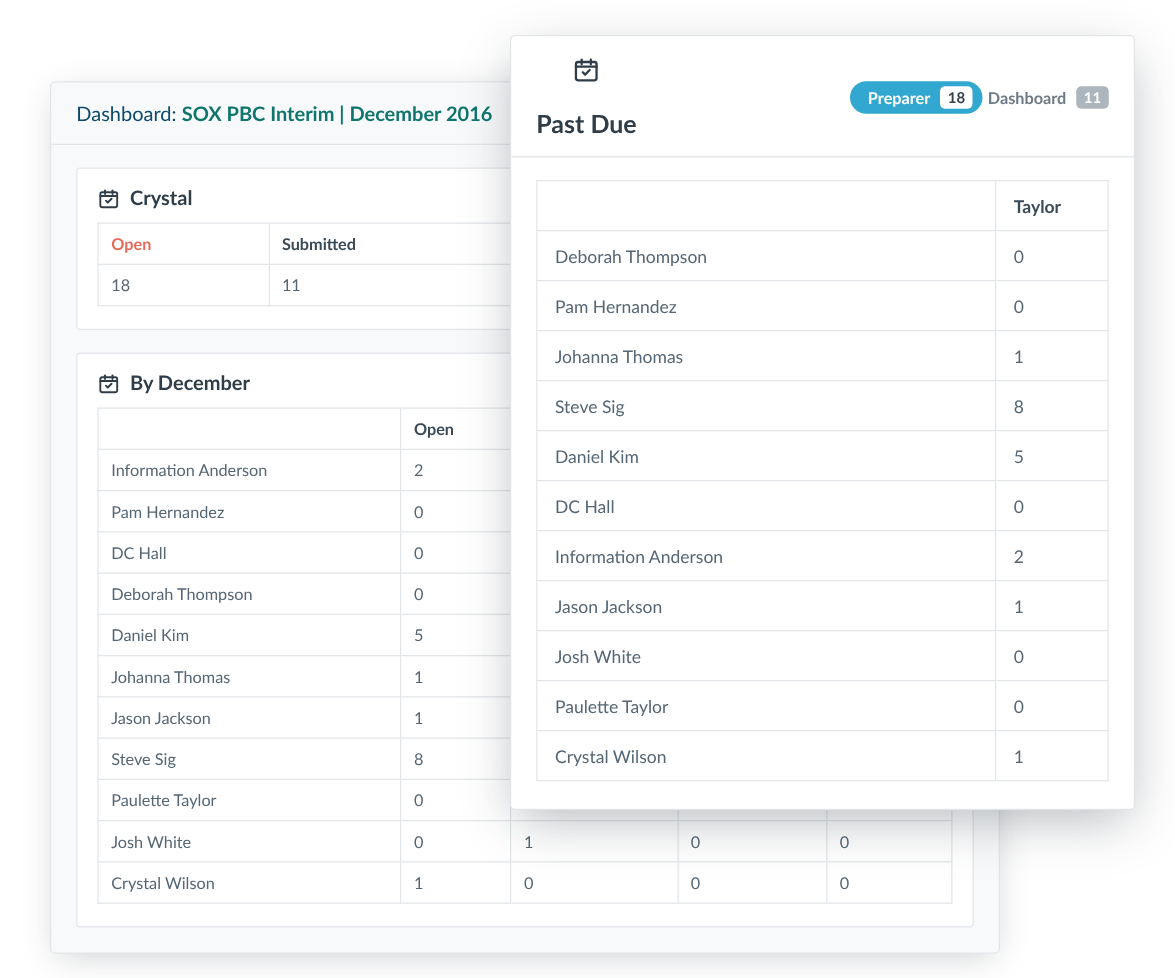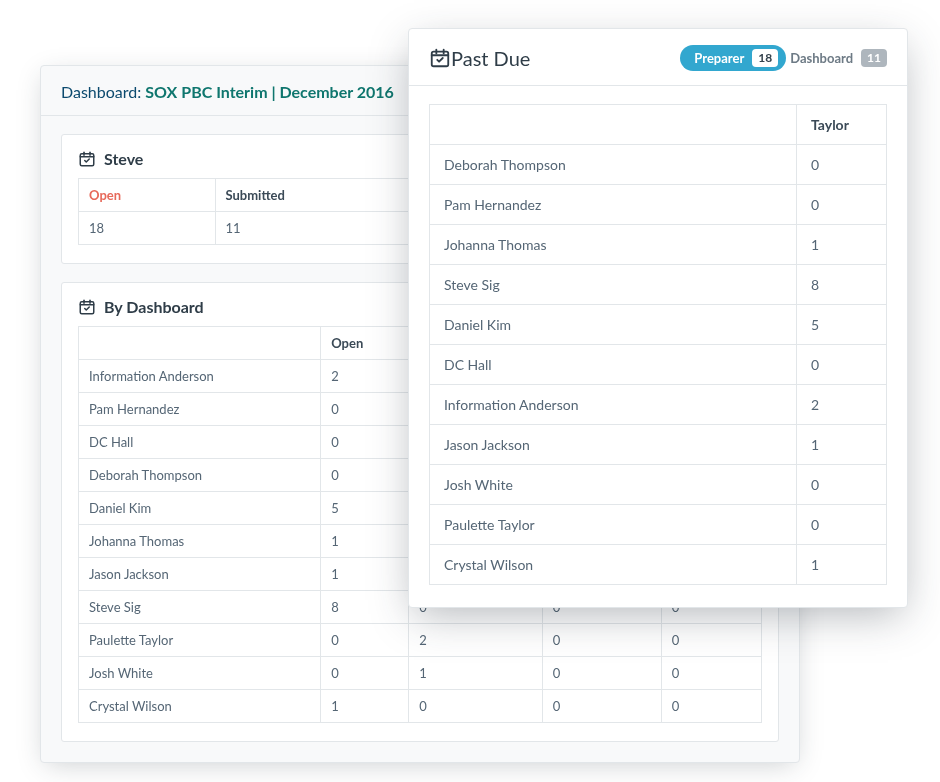--- a/index.html
+++ b/index.html
@@ -67,22 +67,22 @@
     border:1px solid #e2e6e9;
     border-radius:4px;
     box-shadow: 0 12px 40px -6px rgba(40,50,60,0.35);
   }
   .front-header {
     display:flex; align-items:center;
     padding:16px 20px 14px;
     border-bottom:1px solid #e2e6e9;
   }
   .front-title {
-    display:flex; align-items:center; gap:0;
-    font-size:20px; font-weight:400; color:#2f3d48;
+    display:flex; align-items:center; gap:20px;
+    font-size:20px; font-weight:700; color:#2f3d48;flex-direction:column;
   }
   .front-tabs { margin-left:auto; display:flex; gap:4px; align-items:center; }
   .pill {
     display:inline-flex; align-items:center; gap:8px;
     padding:4px 8px 4px 14px;
     border-radius:999px;
     font-size:13px; font-weight:700;
     cursor:pointer;
   }
   .pill .badge {
@@ -117,21 +117,21 @@
     <div class="card-title">
       <span class="cal-icon">
         <svg viewBox="0 0 24 24" width="18" height="18" fill="none" stroke="#2f3d48" stroke-width="2" stroke-linecap="round" stroke-linejoin="round">
             <rect x="3" y="5" width="18" height="16" rx="2"></rect>
             <line x1="3" y1="9" x2="21" y2="9"></line>
             <line x1="8" y1="3" x2="8" y2="7"></line>
             <line x1="16" y1="3" x2="16" y2="7"></line>
             <polyline points="9 14 11 16 15 12"></polyline>
           </svg>
       </span>
-      <span>Steve</span>
+      <span>Crystal</span>
     </div>
     <table>
       <thead>
         <tr>
           <th class="open-col">Open</th>
           <th>Submitted</th>
           <th>Certified</th>
           <th>Closed</th>
         </tr>
       </thead>
@@ -150,21 +150,21 @@
     <div class="card-title">
       <span class="cal-icon">
         <svg viewBox="0 0 24 24" width="18" height="18" fill="none" stroke="#2f3d48" stroke-width="2" stroke-linecap="round" stroke-linejoin="round">
             <rect x="3" y="5" width="18" height="16" rx="2"></rect>
             <line x1="3" y1="9" x2="21" y2="9"></line>
             <line x1="8" y1="3" x2="8" y2="7"></line>
             <line x1="16" y1="3" x2="16" y2="7"></line>
             <polyline points="9 14 11 16 15 12"></polyline>
           </svg>
       </span>
-      <span>By Dashboard</span>
+      <span>By December</span>
     </div>
     <table>
       <thead>
         <tr>
           <th></th>
           <th>Open</th>
           <th>Submitted</th>
           <th>Certified</th>
           <th>Closed</th>
         </tr>

